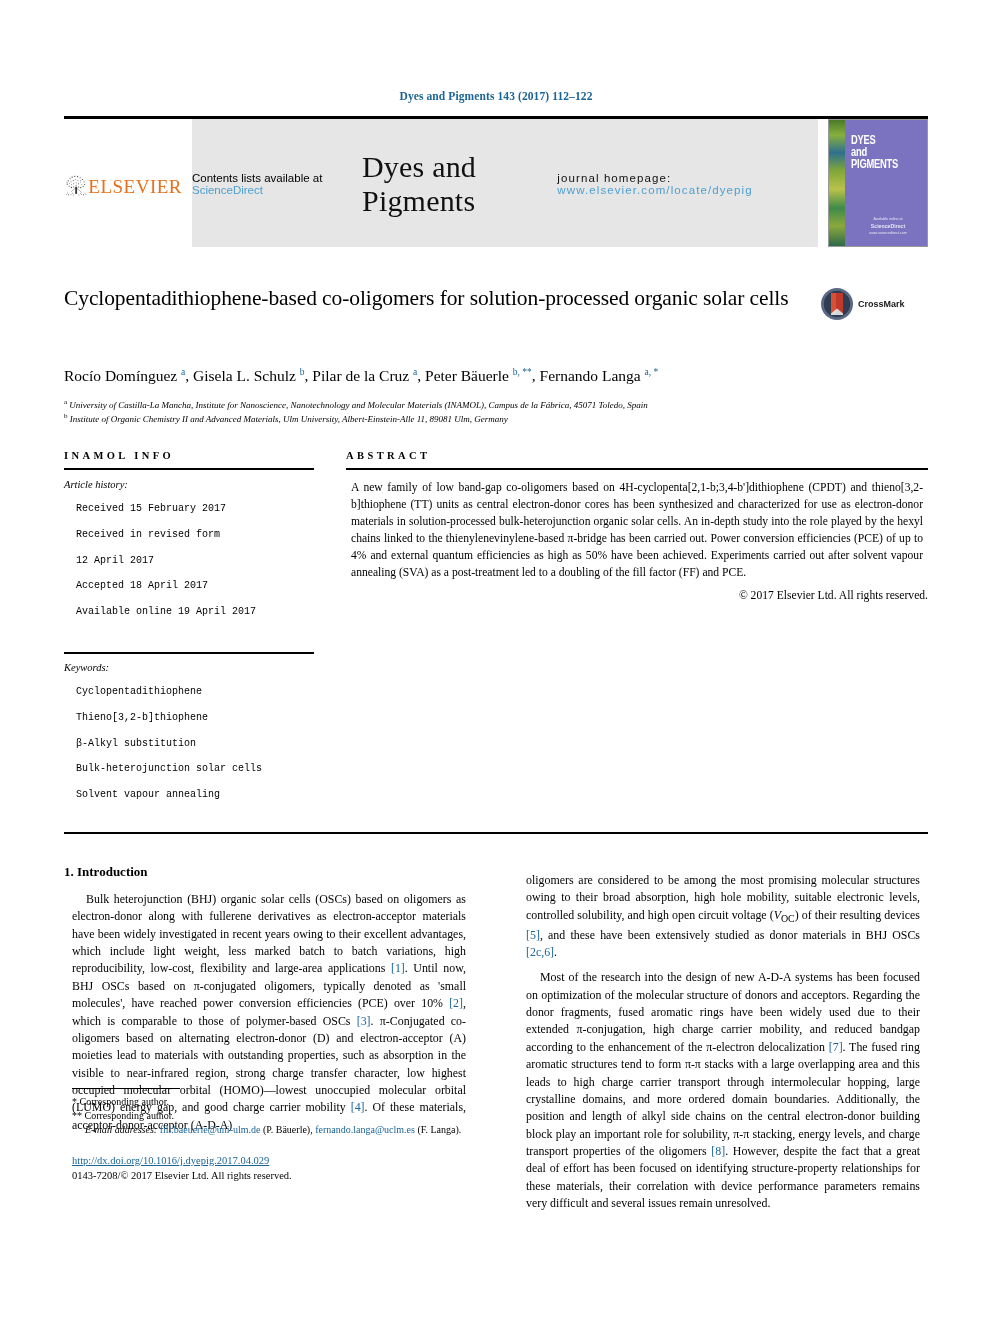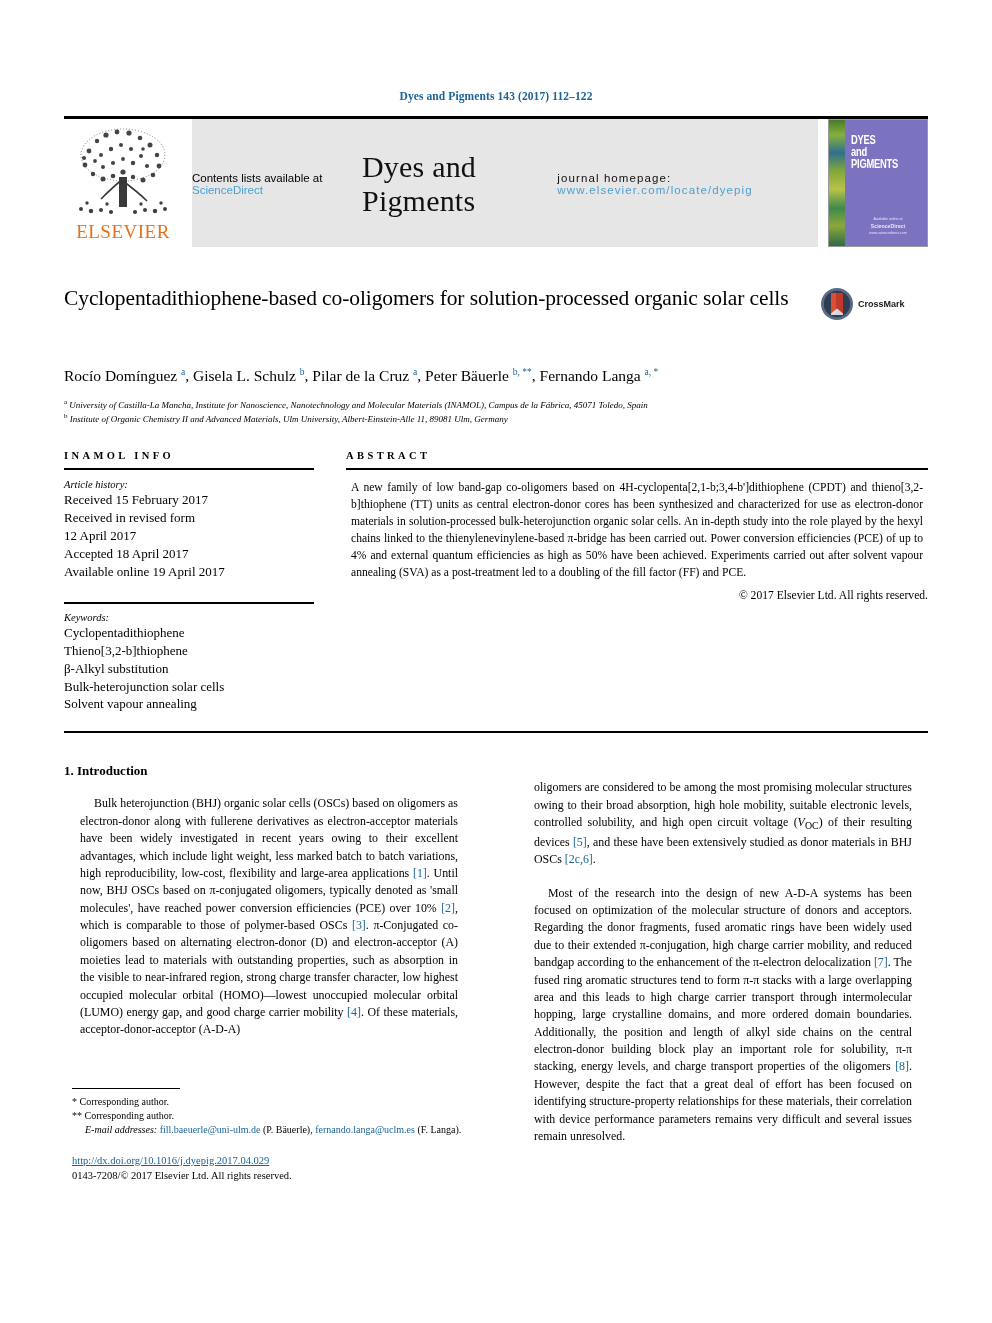--- a/index.html
+++ b/index.html
@@ -39,21 +39,21 @@
     border-top: 3px solid #000;
     padding-top: 0;
     display: flex;
     align-items: stretch;
     height: 128px;
   }
   .elsevier-logo {
     width: 118px;
     flex: 0 0 118px;
     display: flex;
-    flex-direction: column;
+    flex-direction: row;
     justify-content: flex-start;
     align-items: center;
     padding-top: 6px;
     box-sizing: border-box;
   }
   .tree-svg { display:block; }
   .elsevier-word {
     font-family: "Liberation Serif", serif;
     color: #E8701A;
     font-size: 19px;
@@ -212,23 +212,24 @@
   .rule-thick {
     border-top: 2.4px solid #000;
     margin-bottom: 9px;
   }
   .hist-title, .kw-title {
     font-style: italic;
     font-size: 10.5px;
     margin: 0 0 1px 0;
   }
   .hist-line, .kw-line {
-    font-size: 13px;
+    font-size: 10px;
     line-height: 1.38;
-    margin: 0;
+    margin: 12px;
+    font-family: Liberation Mono, monospace;
   }
   .info-gap { height: 17px; }
   .rule-thin-2 {
     border-top: 2.2px solid #000;
     margin: 4px 0 8px 0;
   }
   .abstract-body {
     font-size: 11.6px;
     line-height: 1.47;
     text-align: justify;
@@ -258,21 +259,21 @@
     font-family: "Liberation Serif", serif;
     font-size: 13px;
     font-weight: bold;
     margin: 0 0 11px 0;
   }
   .para {
     font-size: 11.9px;
     line-height: 1.46;
     text-align: justify;
     text-indent: 14px;
-    margin: 16px;
+    margin: 8px;
     hyphens: auto;
   }
   .para + .para { margin-top: 0; }
   .ref { color: #1a6496; }
 
   
   .footnotes {
     position: absolute;
     left: 48px;
     top: 1088px;

